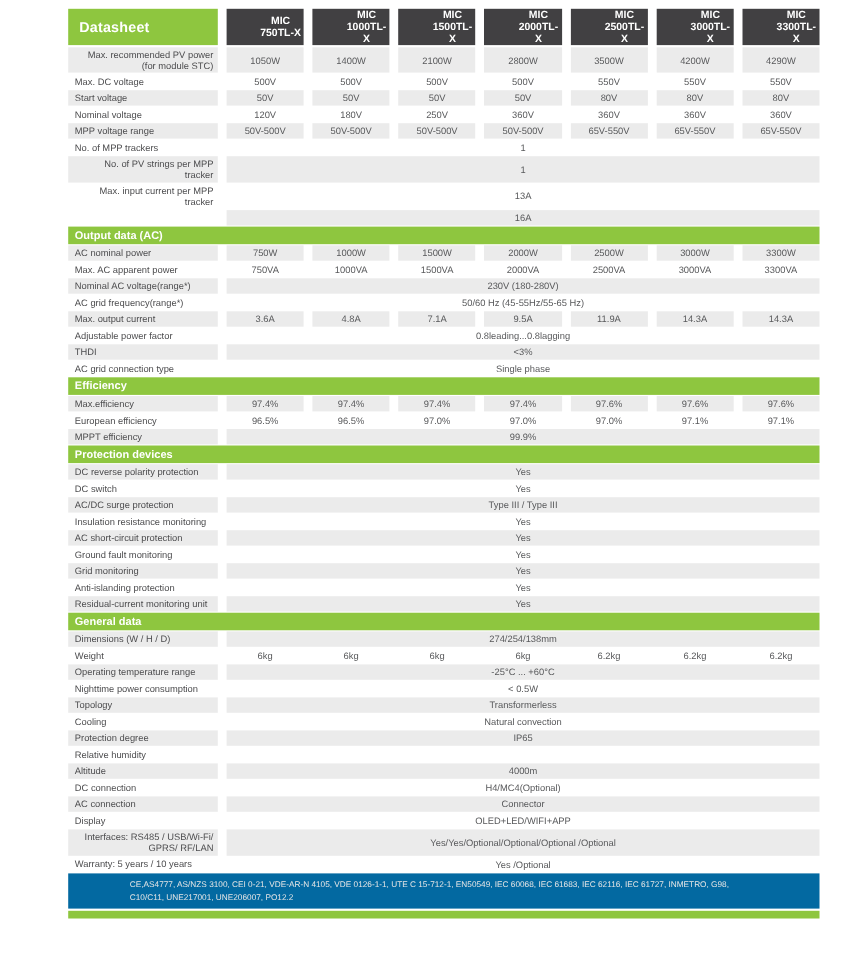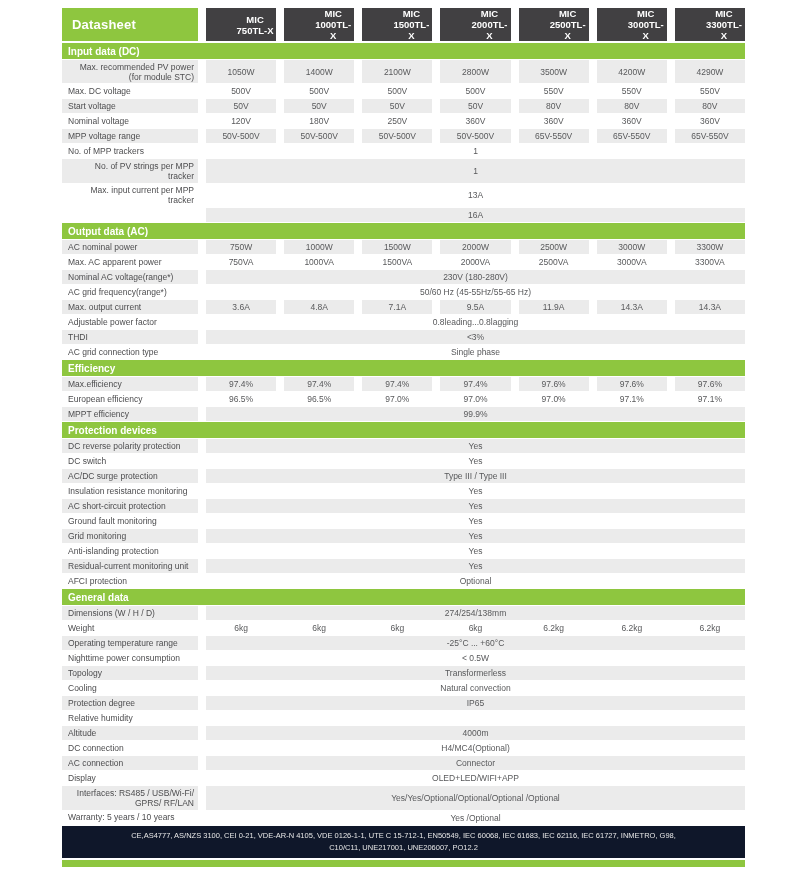--- a/index.html
+++ b/index.html
@@ -36,22 +36,22 @@
   .label-cell {
     justify-content: flex-start; text-align: right;
     padding: 1.5px 4px 1.5px 6px !important; line-height: 1.2; color: #4d4d4f;
   }
   .span-cell { grid-column: 2 / -1; }
   .odd .cell  { background: #ebebeb; }
   .even .cell { background: #ffffff; }
 
   
   .cert-bar {
-    margin-top: 1px; background: #0f172a; color: #e6e6e6;
-    font-size: 7.5px; line-height: 1.65; text-align: center; padding: 4px 56px;
+    margin-top: 1px; background: #0369a1; color: #e6e6e6;
+    font-size: 7.5px; line-height: 1.65; text-align: left; padding: 4px 56px;
   }
   .green-bar { height: 7px; background: #8ec63f; margin-top: 2px; }
 </style>
 </head>
 <body>
 
 <div class="sheet">
 
   <div class="grid-row head-row">
     <div class="cell title-cell">Datasheet</div>
@@ -60,21 +60,20 @@
       <div class="cell model-cell">MIC 1000TL-X</div>
       <div class="cell model-cell">MIC 1500TL-X</div>
       <div class="cell model-cell">MIC 2000TL-X</div>
       <div class="cell model-cell">MIC 2500TL-X</div>
       <div class="cell model-cell">MIC 3000TL-X</div>
       <div class="cell model-cell">MIC 3300TL-X</div>
     </div>
 
   <div>
 
-  <div class="section-bar">Input data (DC)</div>
       <div class="grid-row data-row odd">
         <div class="cell label-cell">Max. recommended PV power (for module STC)</div>
         <div class="cell value-cell">1050W</div>
         <div class="cell value-cell">1400W</div>
         <div class="cell value-cell">2100W</div>
         <div class="cell value-cell">2800W</div>
         <div class="cell value-cell">3500W</div>
         <div class="cell value-cell">4200W</div>
         <div class="cell value-cell">4290W</div>
       </div>
@@ -239,24 +238,20 @@
         <div class="cell span-cell">Yes</div>
       </div>
       <div class="grid-row data-row even">
         <div class="cell label-cell">Anti-islanding protection</div>
         <div class="cell span-cell">Yes</div>
       </div>
       <div class="grid-row data-row odd">
         <div class="cell label-cell">Residual-current monitoring unit</div>
         <div class="cell span-cell">Yes</div>
       </div>
-      <div class="grid-row data-row even">
-        <div class="cell label-cell">AFCI protection</div>
-        <div class="cell span-cell">Optional</div>
-      </div>
       <div class="section-bar">General data</div>
       <div class="grid-row data-row odd">
         <div class="cell label-cell">Dimensions (W / H / D)</div>
         <div class="cell span-cell">274/254/138mm</div>
       </div>
       <div class="grid-row data-row even">
         <div class="cell label-cell">Weight</div>
         <div class="cell value-cell">6kg</div>
         <div class="cell value-cell">6kg</div>
         <div class="cell value-cell">6kg</div>

